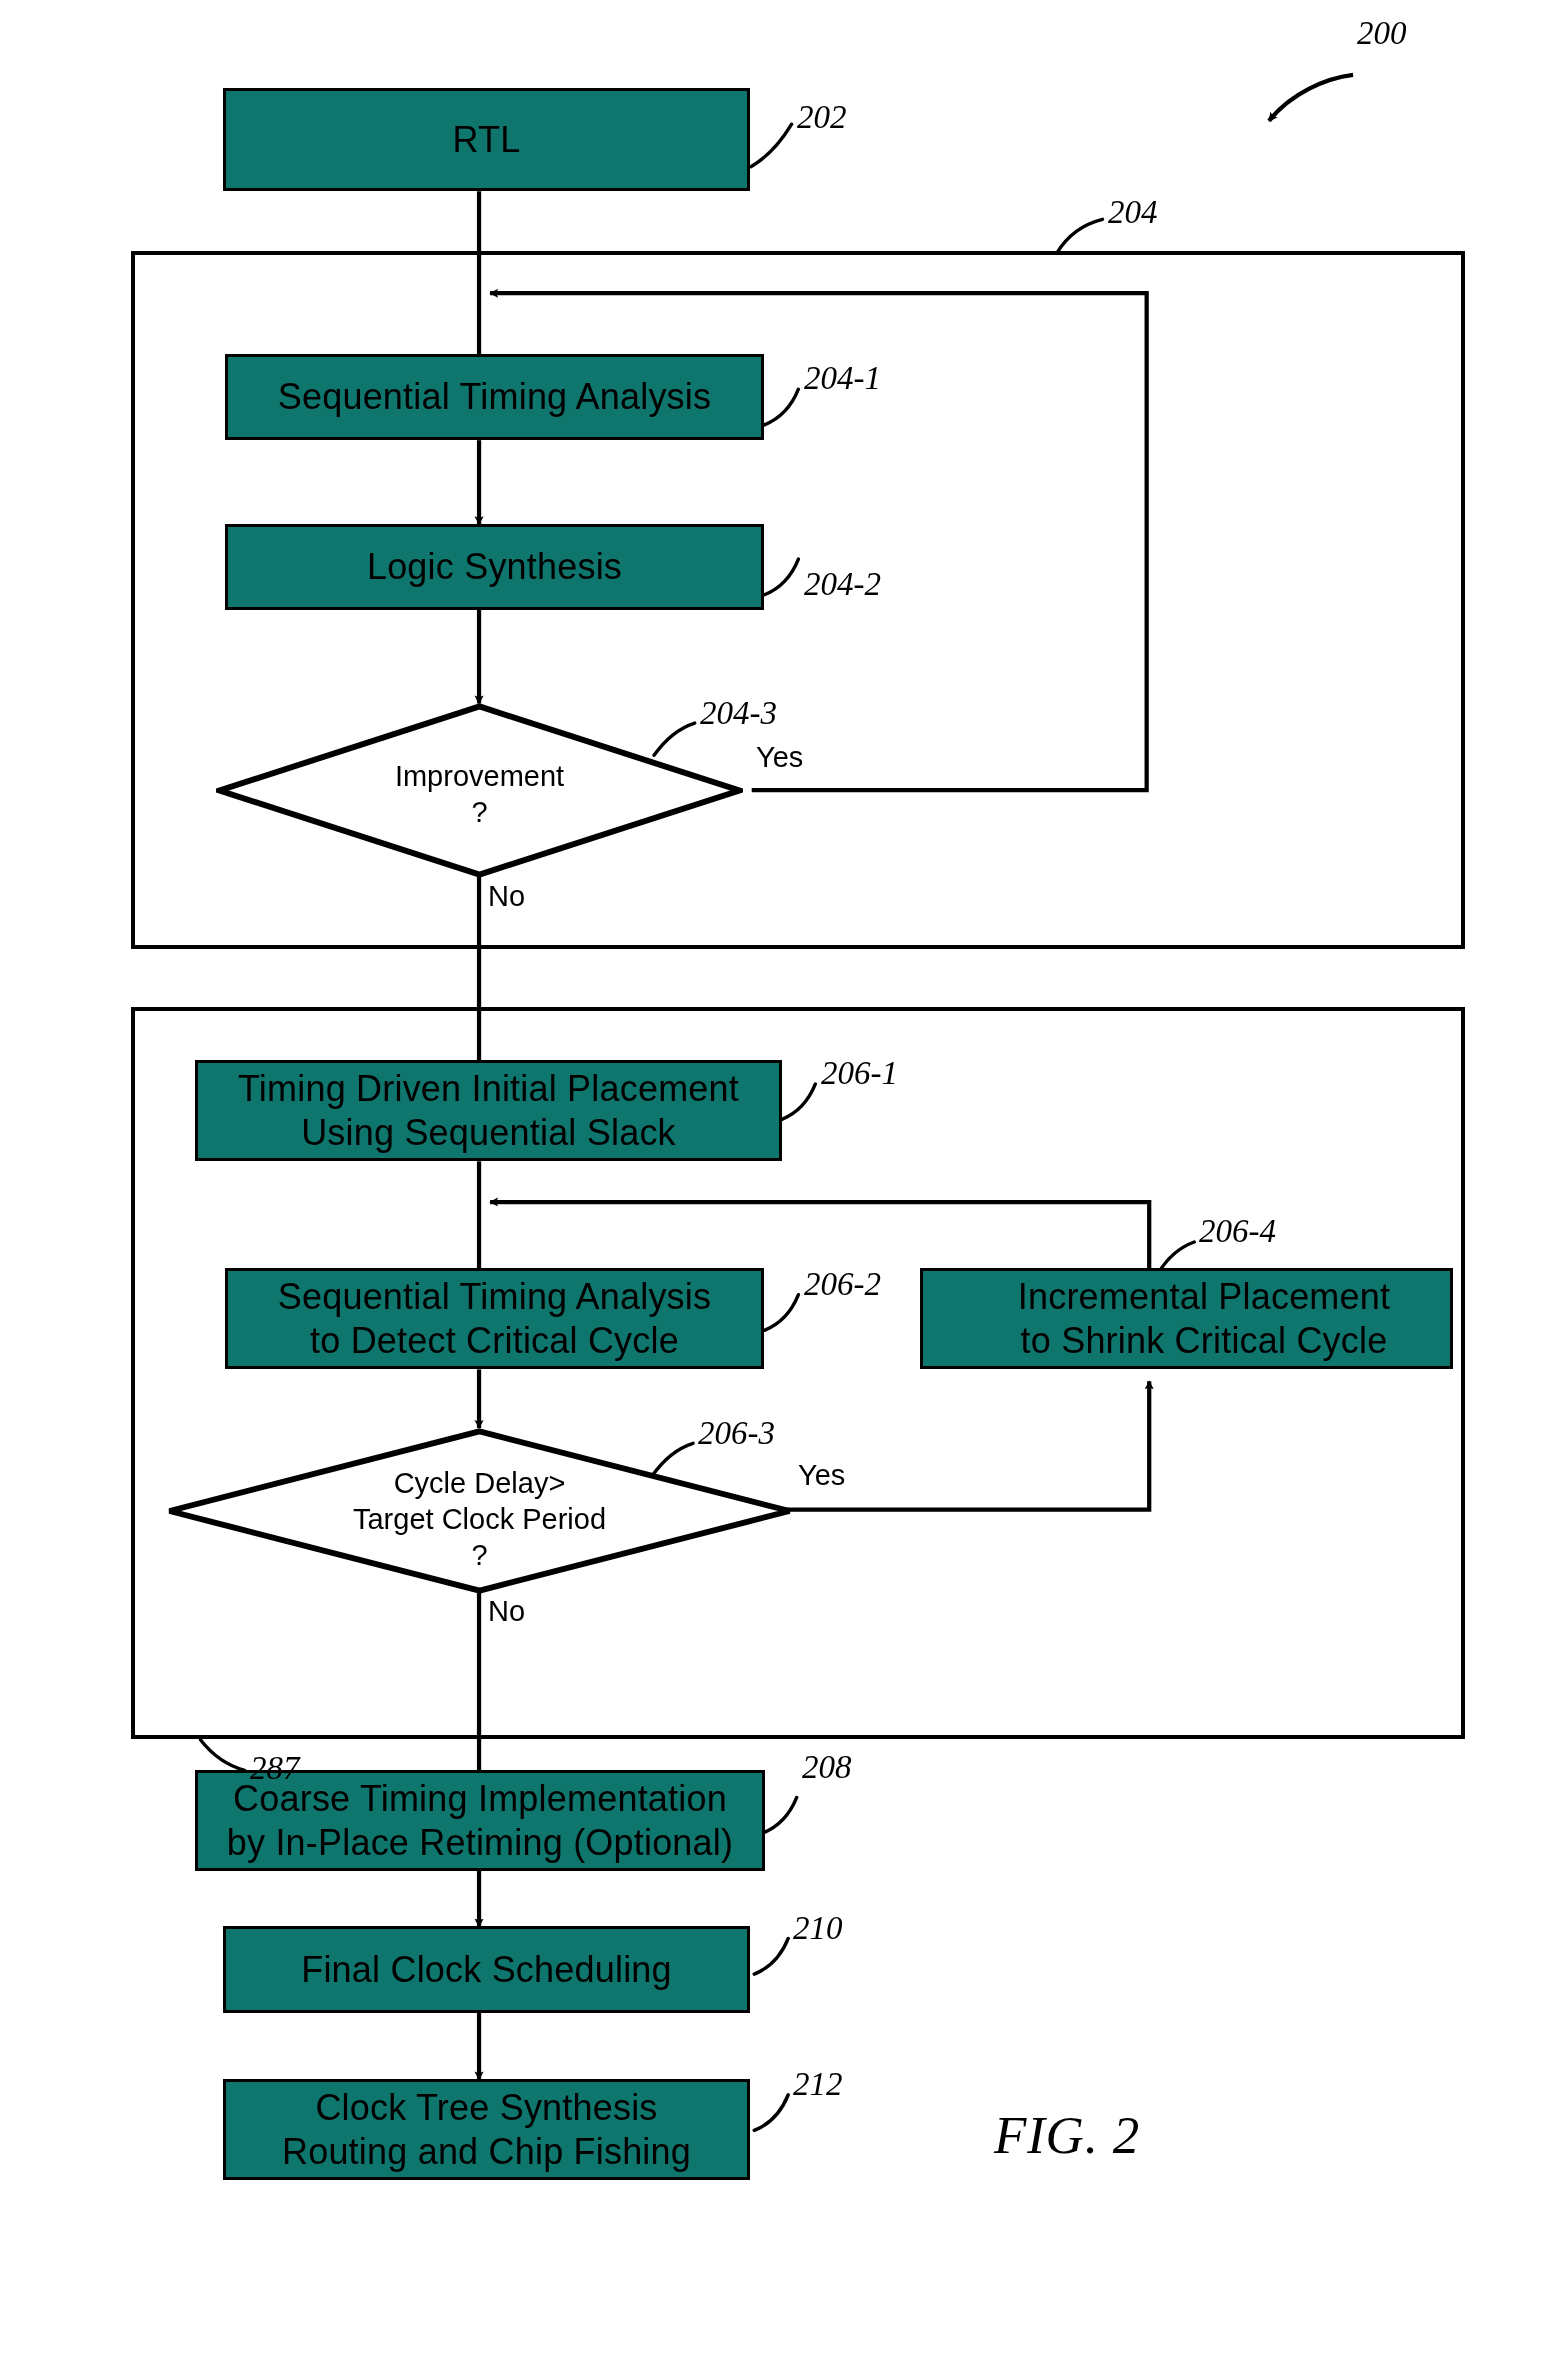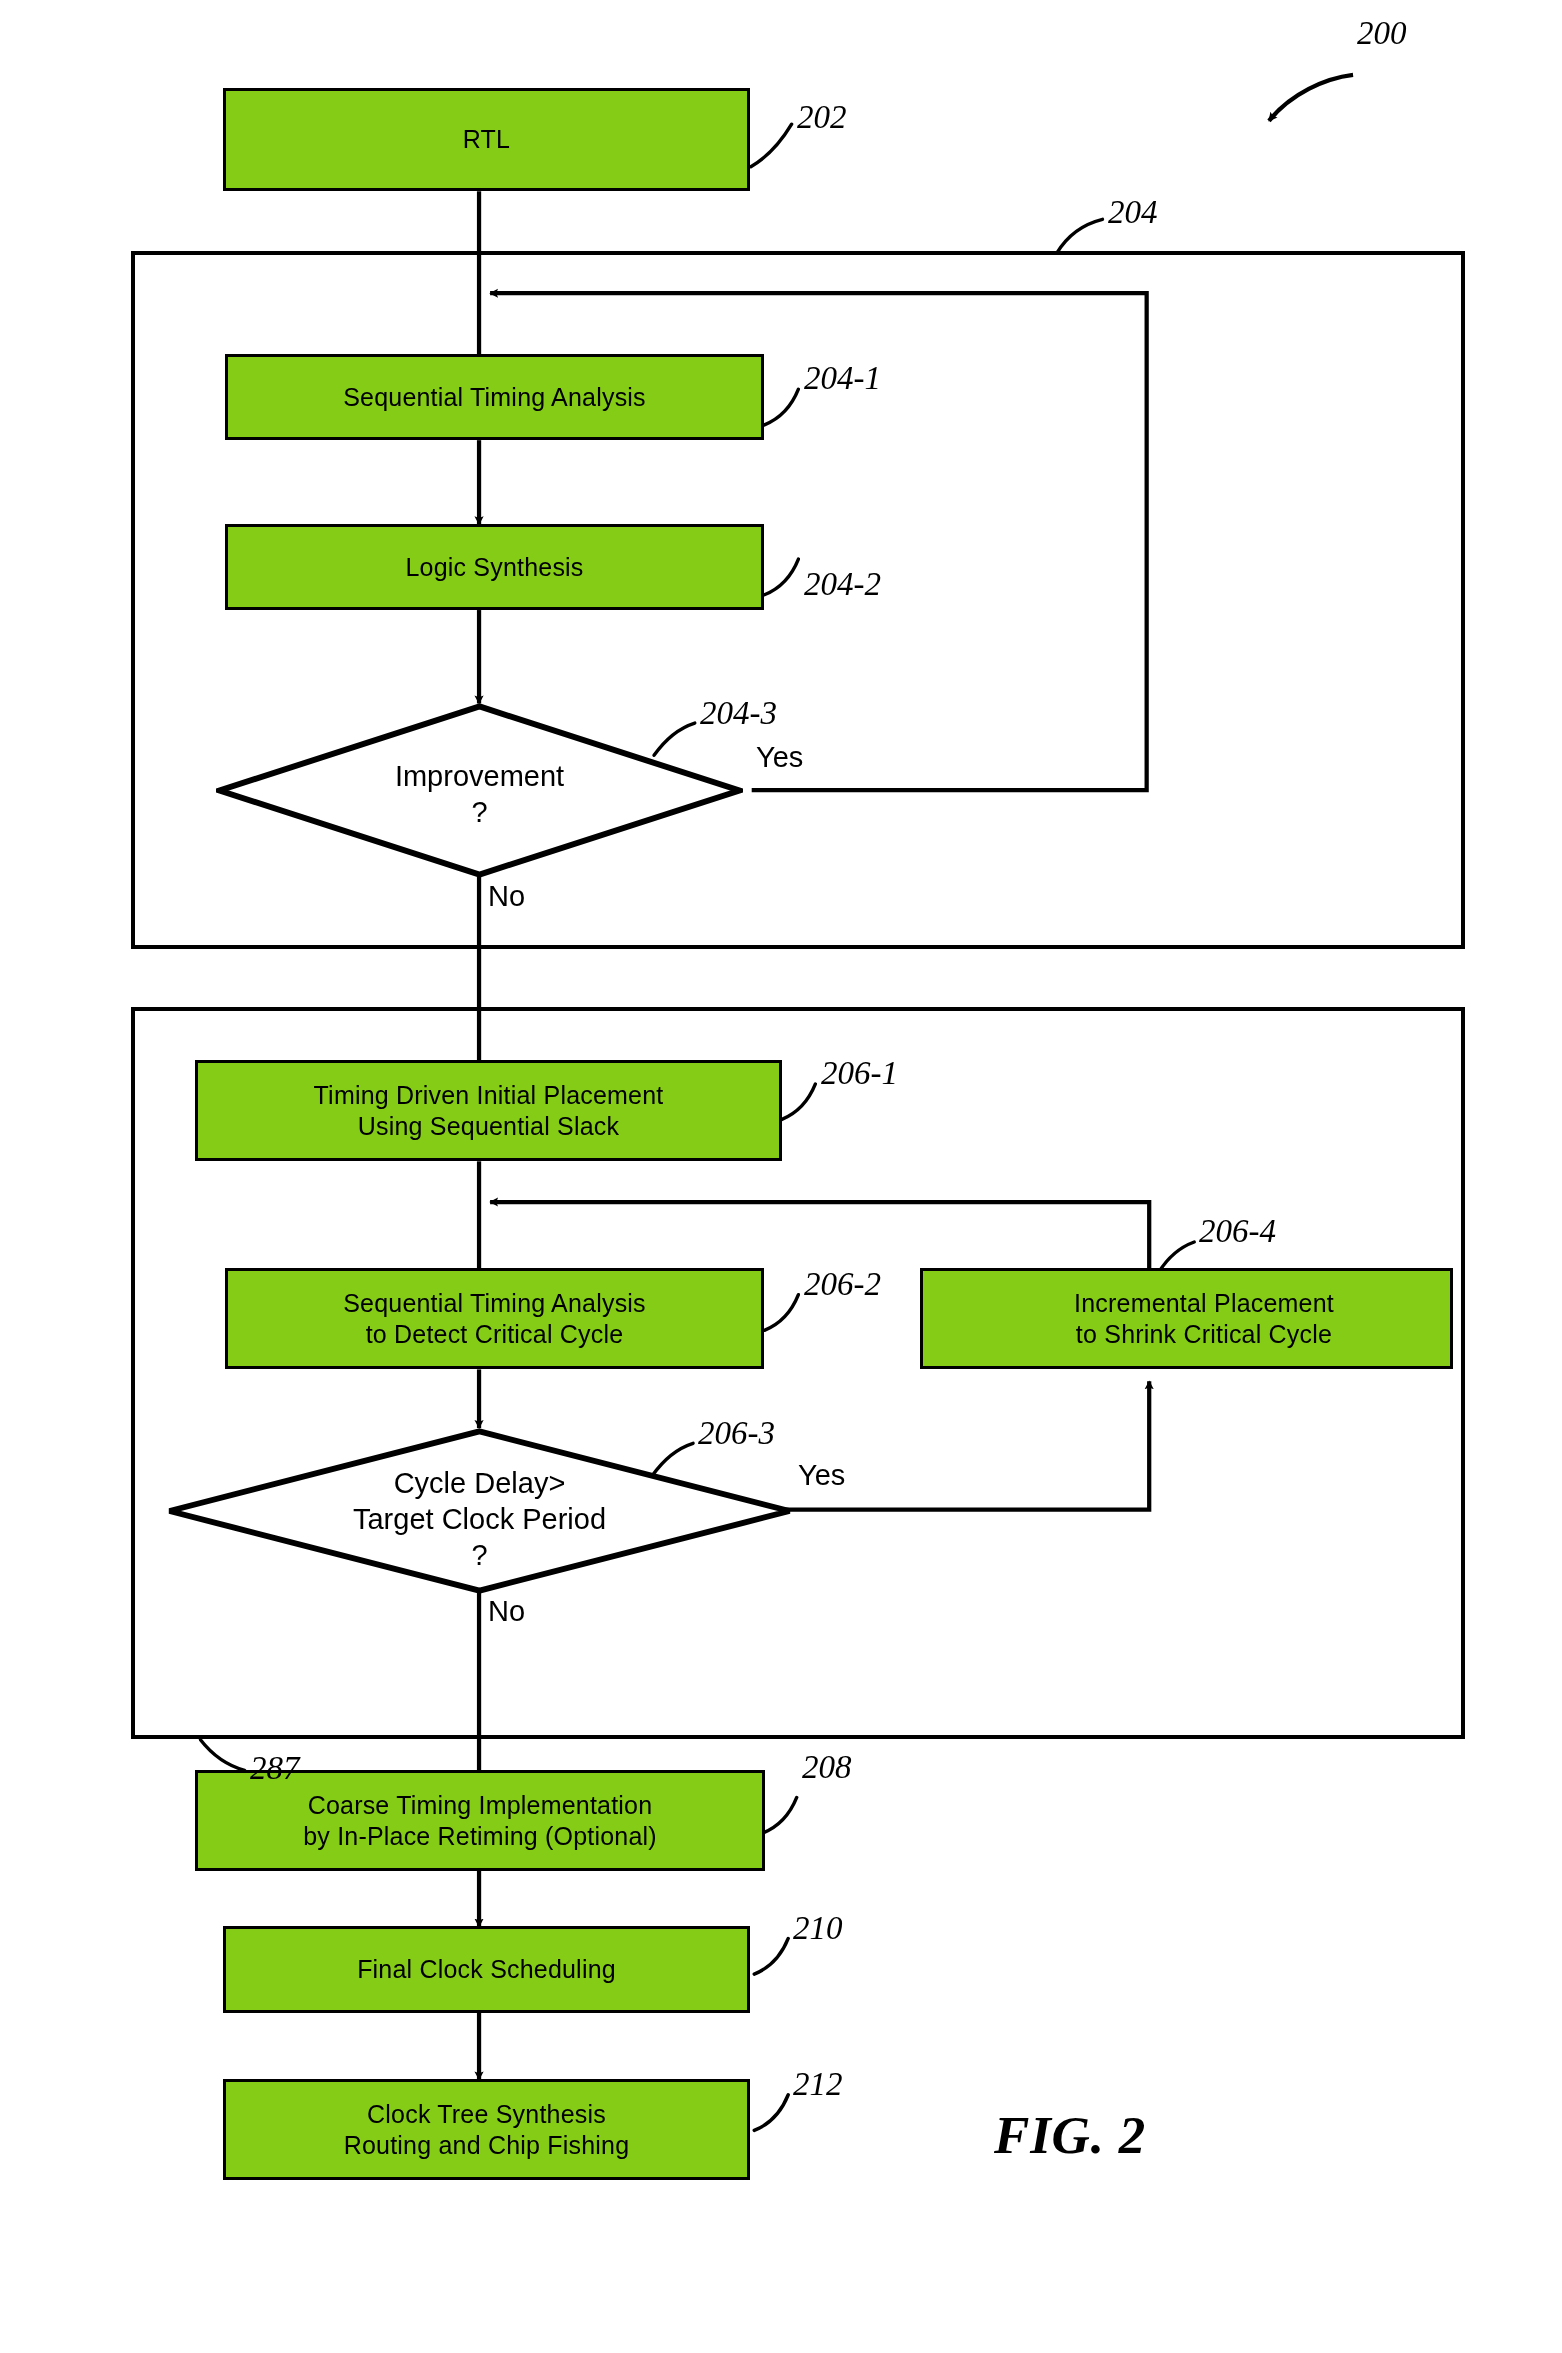--- a/index.html
+++ b/index.html
@@ -22,27 +22,27 @@
     top: 0;
     left: 0;
     width: 1562px;
     height: 2354px;
   }
   
   .node {
     position: absolute;
     box-sizing: border-box;
     border: 3.4px solid #000000;
-    background: #84cc16;
+    background: #0f766e;
     display: flex;
     align-items: center;
     justify-content: center;
     text-align: center;
     color: #000000;
-    font-size: 25px;
+    font-size: 36px;
     line-height: 1.22;
     letter-spacing: 0.2px;
     z-index: 3;
   }
   .node .txt { display: block; padding: 0 8.5px; }
   .node .line2 { display: block; }
 
   
   .container {
     position: absolute;
@@ -88,21 +88,21 @@
     color: #000000;
     white-space: nowrap;
     z-index: 4;
   }
 
   
   .figcap {
     position: absolute;
     font-family: "Liberation Serif", serif;
     font-style: italic;
-    font-weight: bold;
+    font-weight: normal;
     font-size: 53px;
     letter-spacing: 0.8px;
     color: #000000;
     white-space: nowrap;
     z-index: 4;
   }
 </style>
 </head>
 <body>
 

